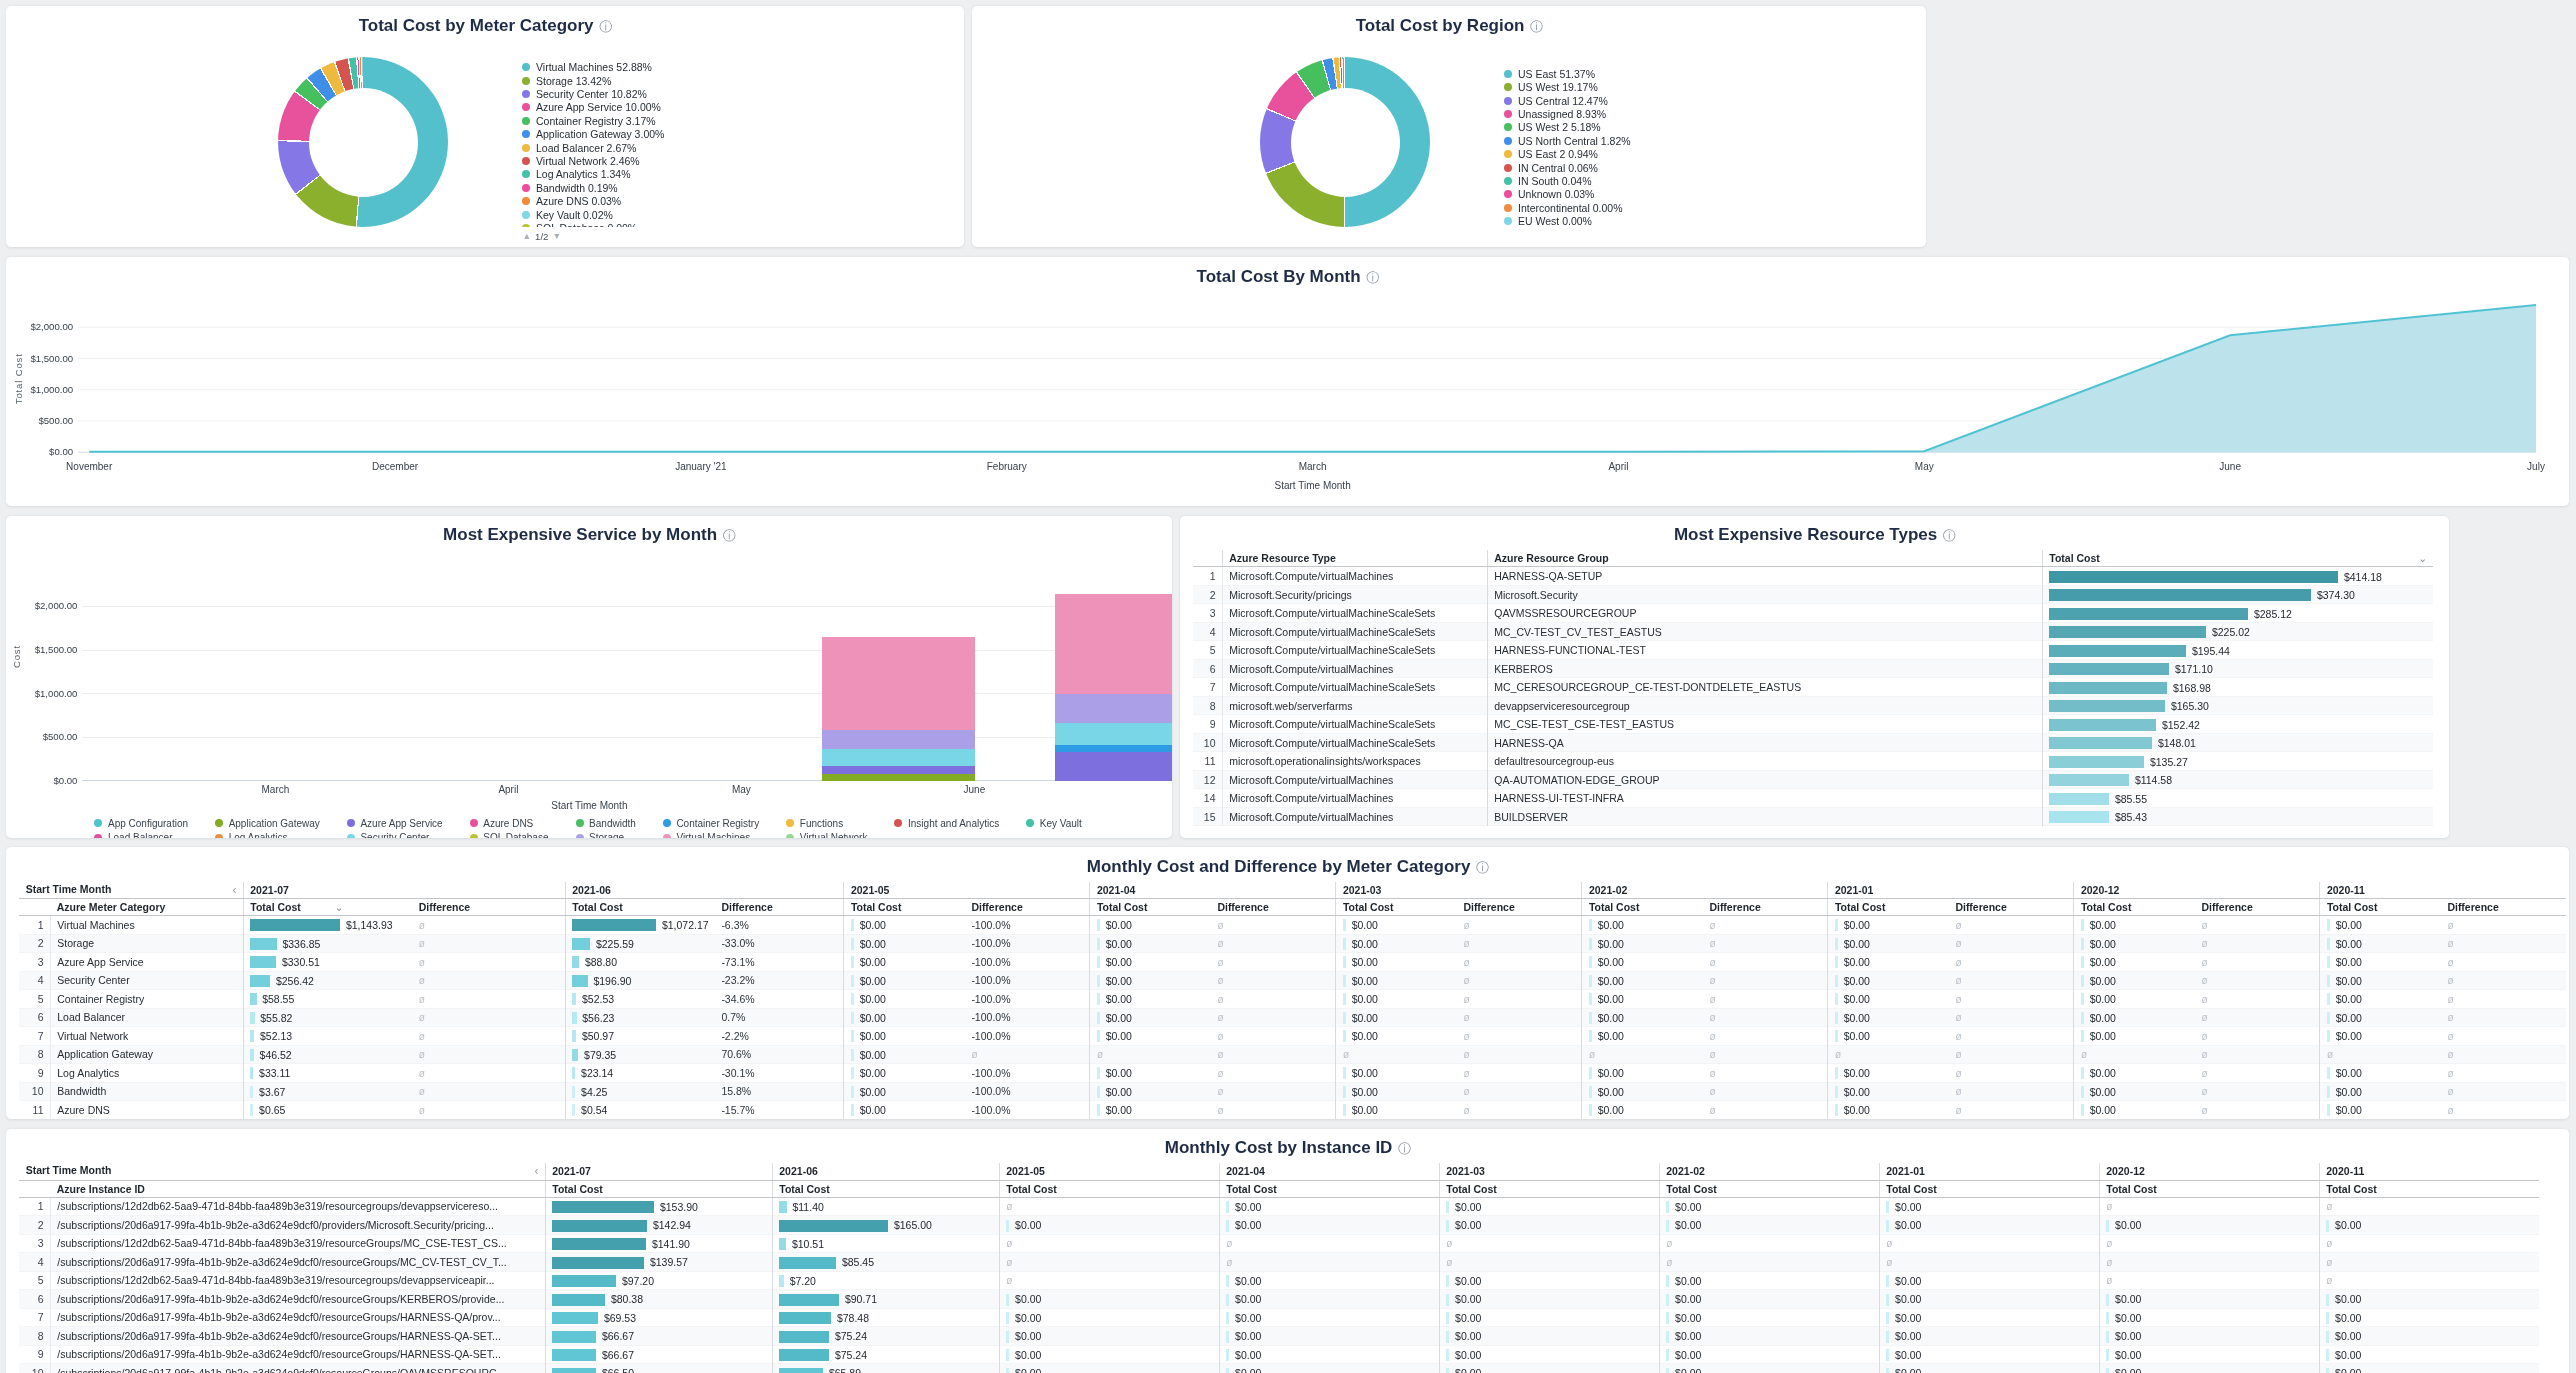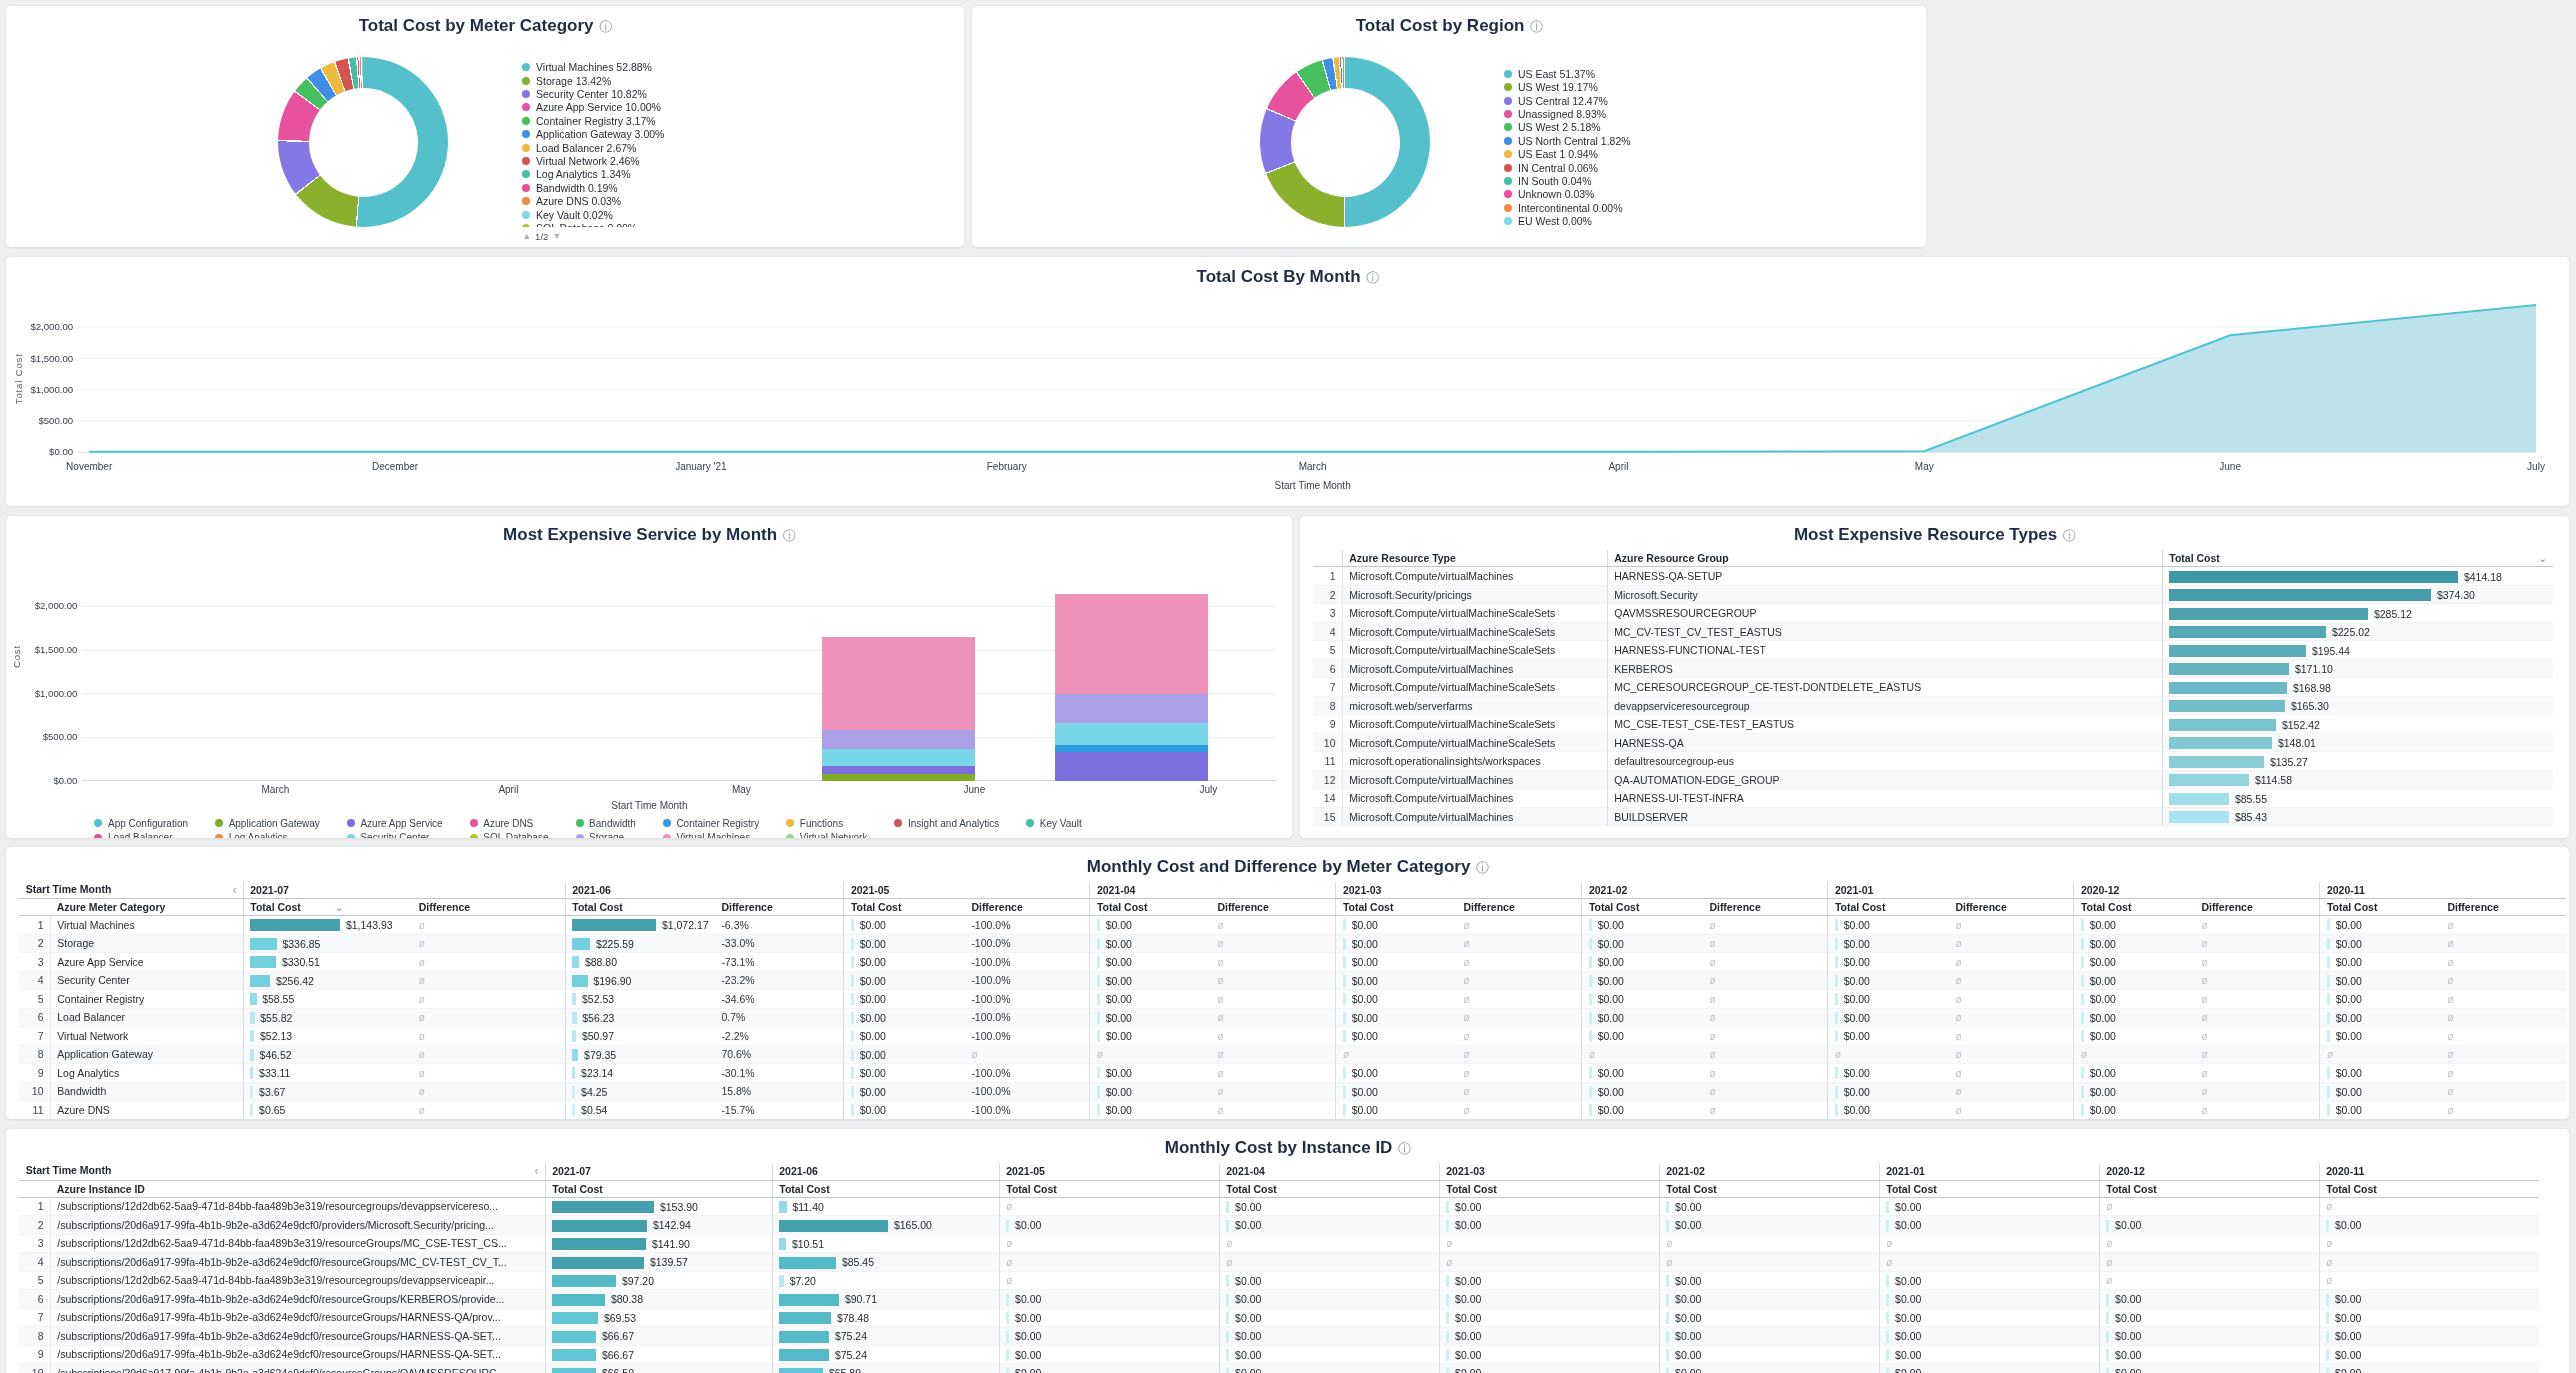--- a/index.html
+++ b/index.html
@@ -28,21 +28,21 @@
   .legend { display:flex; flex-direction:column; gap:2.4px; }
   .legend.clip { max-height:165px; overflow:hidden; }
   .lg-item { display:flex; align-items:center; height:11px; }
   .lg-dot { width:8px; height:8px; border-radius:50%; margin-right:5.6px; flex:0 0 auto; }
   .lg-txt { font-size:10.5px; color:#272d35; white-space:nowrap; }
   .pager { margin-top:4px; font-size:9.6px; color:#4a5159; display:flex; align-items:center; gap:4px; }
   .pager .pg { color:#a9b0b8; font-size:8.8px; cursor:pointer; }
   
   .area-card { width:2563px; height:249px; }
   
-  .svc-card { width:1286px; height:322px; }
+  .svc-card { width:1166px; height:322px; }
   .rty-card { width:1269px; height:322px; }
   .sc-outer { position:relative; margin:27px 16px 0 76px; height:209px; }
   .sc-grid { position:absolute; left:0; right:0; height:0.8px; background:#ecedef; }
   .sc-grid.zero { background:#ccd6e0; }
   .sc-ylab { position:absolute; width:69px; text-align:right; font-size:9.6px; color:#39414c; left:-74px; }
   .sc-yaxis { position:absolute; left:-71px; top:46%; transform:rotate(-90deg); transform-origin:left top;
     font-size:9.6px; color:#55606c; letter-spacing:0.8px; }
   .sc-bar { position:absolute; bottom:0; width:153px; display:flex; flex-direction:column-reverse; }
   .sc-xrow { position:relative; margin-left:76px; height:14.5px; margin-top:3.2px; }
   .sc-xlab { position:absolute; transform:translateX(-50%); font-size:10px; color:#39414c; }
@@ -175,21 +175,21 @@
               <div class="lg-item">
                 <span class="lg-dot" style="background:#46bf5f"></span>
                 <span class="lg-txt">US West 2 5.18%</span>
               </div>
               <div class="lg-item">
                 <span class="lg-dot" style="background:#3f8fe8"></span>
                 <span class="lg-txt">US North Central 1.82%</span>
               </div>
               <div class="lg-item">
                 <span class="lg-dot" style="background:#efb93e"></span>
-                <span class="lg-txt">US East 1 0.94%</span>
+                <span class="lg-txt">US East 2 0.94%</span>
               </div>
               <div class="lg-item">
                 <span class="lg-dot" style="background:#d6544f"></span>
                 <span class="lg-txt">IN Central 0.06%</span>
               </div>
               <div class="lg-item">
                 <span class="lg-dot" style="background:#42c1a6"></span>
                 <span class="lg-txt">IN South 0.04%</span>
               </div>
               <div class="lg-item">

